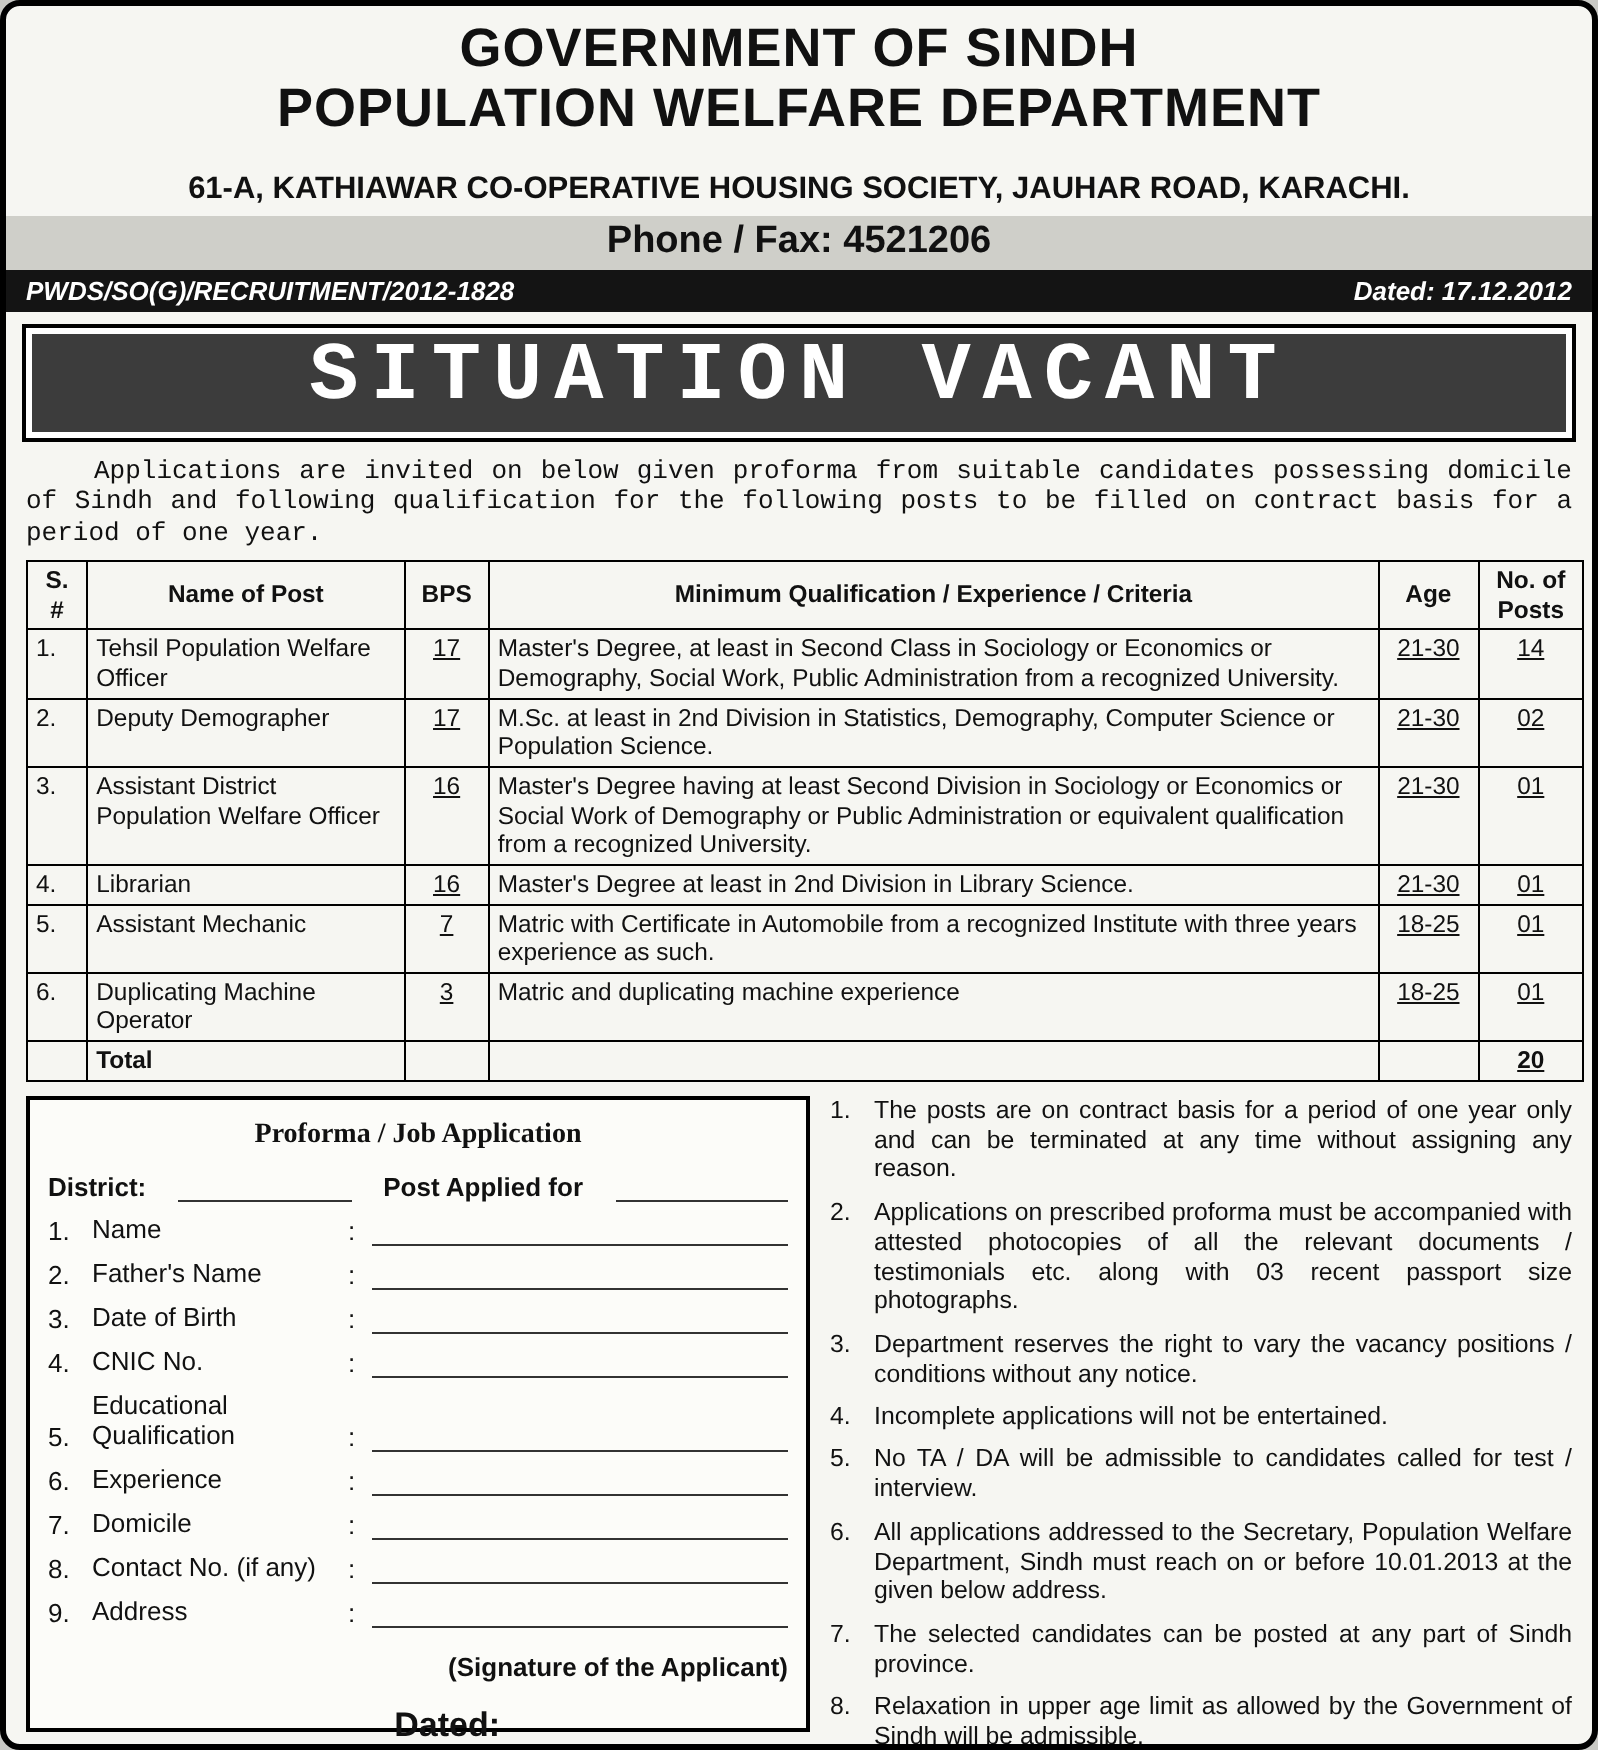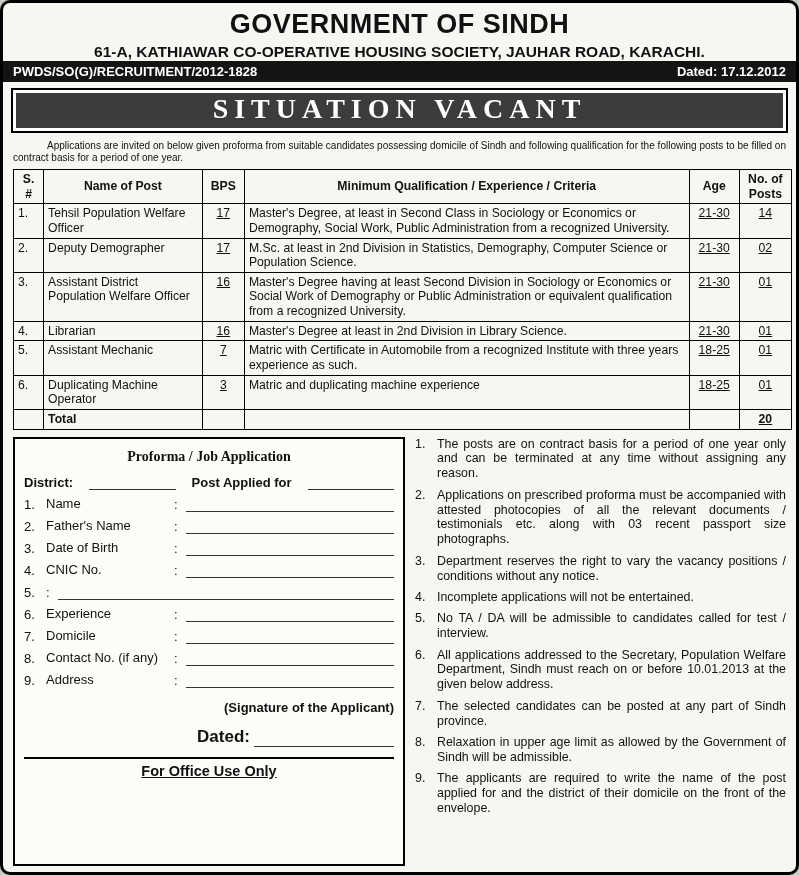--- a/index.html
+++ b/index.html
@@ -6,32 +6,32 @@
   html,body { background:#c9c9c5; }
   body { font-family:"Liberation Sans", sans-serif; color:#111; }
   .ad {
     width:799px; height:875px; margin:0 auto; background:#f6f6f2;
     border:3px solid #000; border-radius:10px; overflow:hidden;
     display:flex; flex-direction:column;
   }
   
   .hdr { text-align:center; padding:6px 8px 0 8px; }
   .hdr-line1, .hdr-line2 { font-size:27px; font-weight:bold; letter-spacing:.5px; line-height:1.12; }
-  .hdr-line3 { font-size:15.5px; font-weight:bold; margin-top:4px; }
+  .hdr-line3 { font-size:15.5px; font-weight:bold; margin-top:17px; }
   .phone-strip { background:#cfcfc9; text-align:center; font-size:19px; font-weight:bold; padding:2px 0 3px; margin-top:4px; }
-  .ref-bar { background:#141414; color:#fff; font-size:13px; font-weight:bold; display:flex; justify-content:space-between; padding:3px 10px; }
+  .ref-bar { background:#141414; color:#fff; font-size:13px; font-weight:bold; display:flex; justify-content:space-between; padding:3px 10px;font-style:italic; }
   
   .banner-outer { margin:6px 8px 0; border:2px solid #000; background:#fff; padding:3px; }
   .banner-inner {
     background:#3c3c3c; color:#fff; text-align:center;
-    font-family:Liberation Serif, serif; font-weight:bold;
-    font-size:28px; letter-spacing:6px; line-height:1.05; padding:1px 0 4px;
+    font-family:Liberation Mono, monospace; font-weight:bold;
+    font-size:41px; letter-spacing:6px; line-height:1.05; padding:1px 0 4px;
   }
   
-  .intro { margin:7px 10px 0; font-size:10px; line-height:1.22; text-align:justify; }
+  .intro { margin:7px 10px 0; font-size:13px; line-height:1.22; text-align:justify;font-family:Liberation Mono, monospace; }
   .intro .ind { display:inline-block; width:34px; }
   
   table.posts { border-collapse:collapse; margin:5px 10px 0; width:779px; table-layout:fixed; }
   table.posts th, table.posts td { border:1px solid #000; padding:2px 4px; font-size:12.2px; vertical-align:top; line-height:1.2; }
   table.posts th { font-weight:bold; text-align:center; vertical-align:middle; }
   .c-sno{width:30px;} .c-post{width:158px;} .c-bps{width:42px;} .c-crit{width:443px;} .c-age{width:50px;} .c-nop{width:52px;}
   td.ctr { text-align:center;text-decoration:underline; }
   tr.total-row td { font-weight:bold; }
   
   .bottom { display:flex; margin:7px 10px 6px; gap:10px; flex:1; min-height:0; }
@@ -57,22 +57,24 @@
   .cond .cno { width:22px; flex:0 0 22px; }
   .cond .ctext { flex:1; text-align:justify; }
 </style>
 </head>
 <body>
 
 <div class="ad">
 
   <div class="hdr">
     <div class="hdr-line1">GOVERNMENT OF SINDH</div>
+    <div class="hdr-line2">POPULATION WELFARE DEPARTMENT</div>
     <div class="hdr-line3">61-A, KATHIAWAR CO-OPERATIVE HOUSING SOCIETY, JAUHAR ROAD, KARACHI.</div>
   </div>
+  <div class="phone-strip">Phone / Fax: 4521206</div>
 
   <div class="ref-bar">
     <span>PWDS/SO(G)/RECRUITMENT/2012-1828</span>
     <span>Dated: 17.12.2012</span>
   </div>
 
   <div class="banner-outer">
     <div class="banner-inner">SITUATION VACANT</div>
   </div>
 
@@ -186,20 +188,21 @@
         <span class="fline"></span>
       </div>
       <div class="field-row">
         <span class="fno">4.</span>
         <span class="flabel">CNIC No.</span>
         <span class="fcolon">:</span>
         <span class="fline"></span>
       </div>
       <div class="field-row">
         <span class="fno">5.</span>
+        <span class="flabel">Educational Qualification</span>
         <span class="fcolon">:</span>
         <span class="fline"></span>
       </div>
       <div class="field-row">
         <span class="fno">6.</span>
         <span class="flabel">Experience</span>
         <span class="fcolon">:</span>
         <span class="fline"></span>
       </div>
       <div class="field-row">

